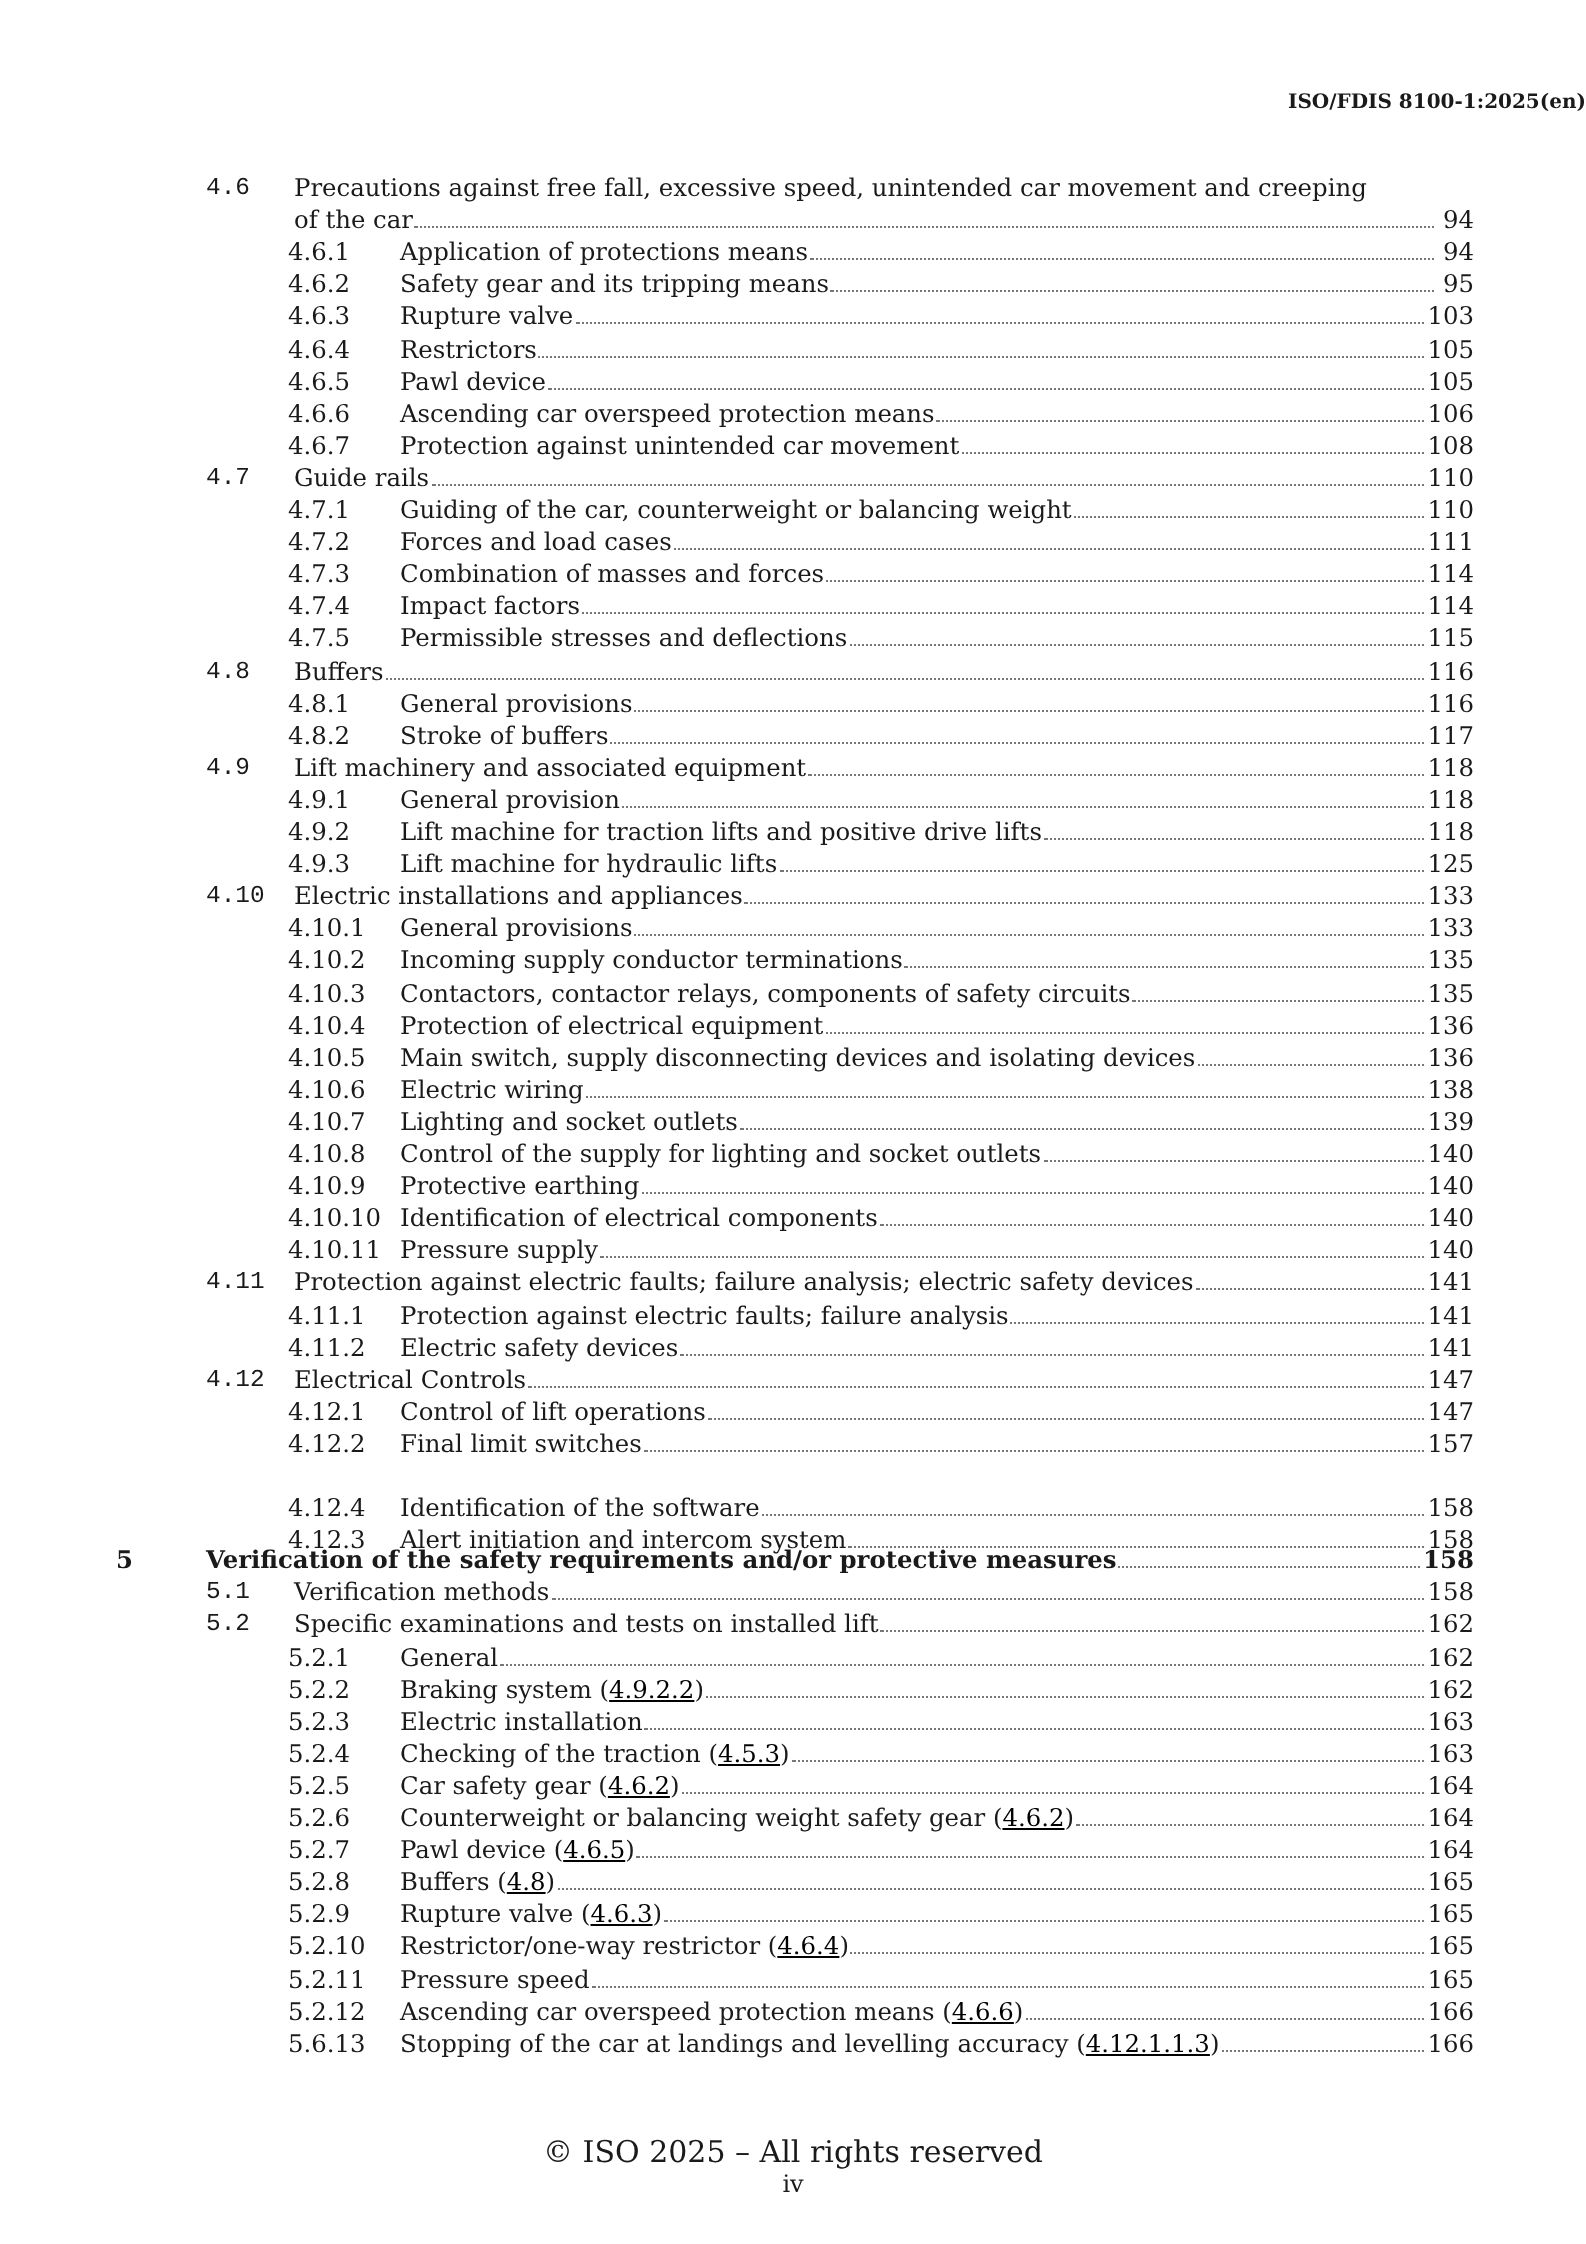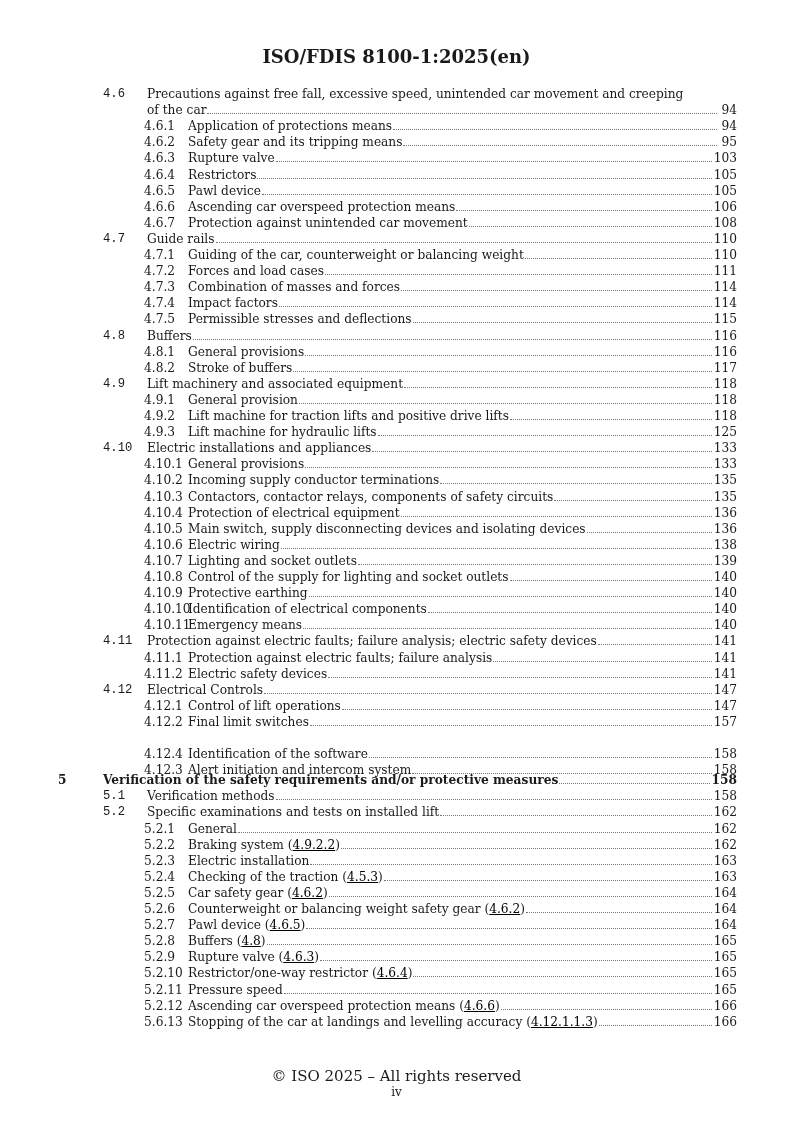--- a/index.html
+++ b/index.html
@@ -1,32 +1,32 @@
 <!DOCTYPE html>
 <html><head>
 <meta charset="utf-8">
 <style>
   html, body { margin: 0; padding: 0; background: #ffffff; }
   body { width: 793px; height: 1122px; position: relative; overflow: hidden;
          font-family: "DejaVu Serif", "Liberation Serif", serif; color: #1a1a1a; }
-  .header { position: absolute; top: 46px; left: 0; width: 793px; text-align: center;
-            font-weight: bold; font-size: 18px; letter-spacing: 0; }
+  .header { position: absolute; top: 46px; left: 0; width: 793px; text-align: right;
+            font-weight: bold; font-size: 10px; letter-spacing: 0; }
   .toc { position: absolute; top: 86px; left: 0; width: 793px; }
   .row { position: absolute; left: 0; width: 793px; height: 16px; font-size: 12.2px; line-height: 16px; }
   .num { position: absolute; white-space: nowrap; }
   .title-wrap { position: absolute; right: 56px; display: flex; align-items: baseline; white-space: nowrap; }
   .ttl { white-space: nowrap; }
   .dots { flex: 1; border-bottom: 1px dotted #777; margin: 0 2px 0 1px; height: 11px; align-self: flex-start; }
   .pg { min-width: 18px; text-align: right; }
   .lvl0 .num { left: 58px; font-weight: bold; }
   .lvl0 .title-wrap { left: 103px; font-weight: bold; }
   .lvl1 .num { left: 103px; font-family: Liberation Mono, monospace; }
   .lvl1 .title-wrap { left: 147px; }
   .lvl2 .num { left: 144px; }
-  .lvl2 .title-wrap { left: 188px; align-items: flex-end; }
+  .lvl2 .title-wrap { left: 200px; align-items: flex-end; }
   .cont .title-wrap { left: 147px; }
   a.xref { color: #000000; text-decoration: underline; }
   .footer { position: absolute; top: 1067px; left: 0; width: 793px; text-align: center; font-size: 15px; }
   .pnum { position: absolute; top: 1085px; left: 0; width: 793px; text-align: center; font-size: 12px; }
 </style>
 </head>
 <body>
 
 <div class="header">ISO/FDIS 8100-1:2025(en)</div>
 
@@ -288,21 +288,21 @@
       <span class="num">4.10.10</span>
       <span class="title-wrap">
         <span class="ttl"><span>Identification of electrical components</span></span>
         <span class="dots"></span>
         <span class="pg">140</span>
       </span>
     </div>
     <div class="row lvl2" style="top: 531.3px;">
       <span class="num">4.10.11</span>
       <span class="title-wrap">
-        <span class="ttl"><span>Emergency means</span></span>
+        <span class="ttl"><span>Pressure supply</span></span>
         <span class="dots"></span>
         <span class="pg">140</span>
       </span>
     </div>
     <div class="row lvl1" style="top: 547.4px;">
       <span class="num">4.11</span>
       <span class="title-wrap">
         <span class="ttl"><span>Protection against electric faults; failure analysis; electric safety devices</span></span>
         <span class="dots"></span>
         <span class="pg">141</span>

